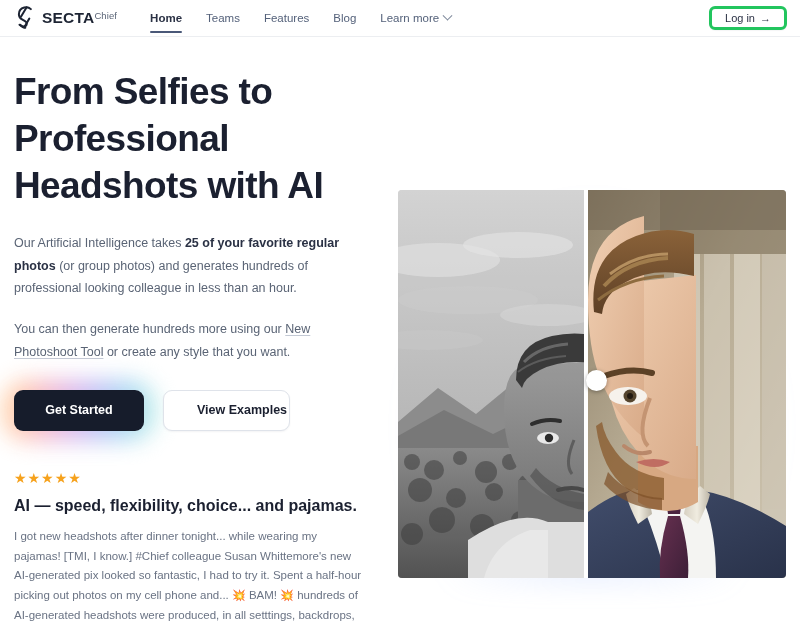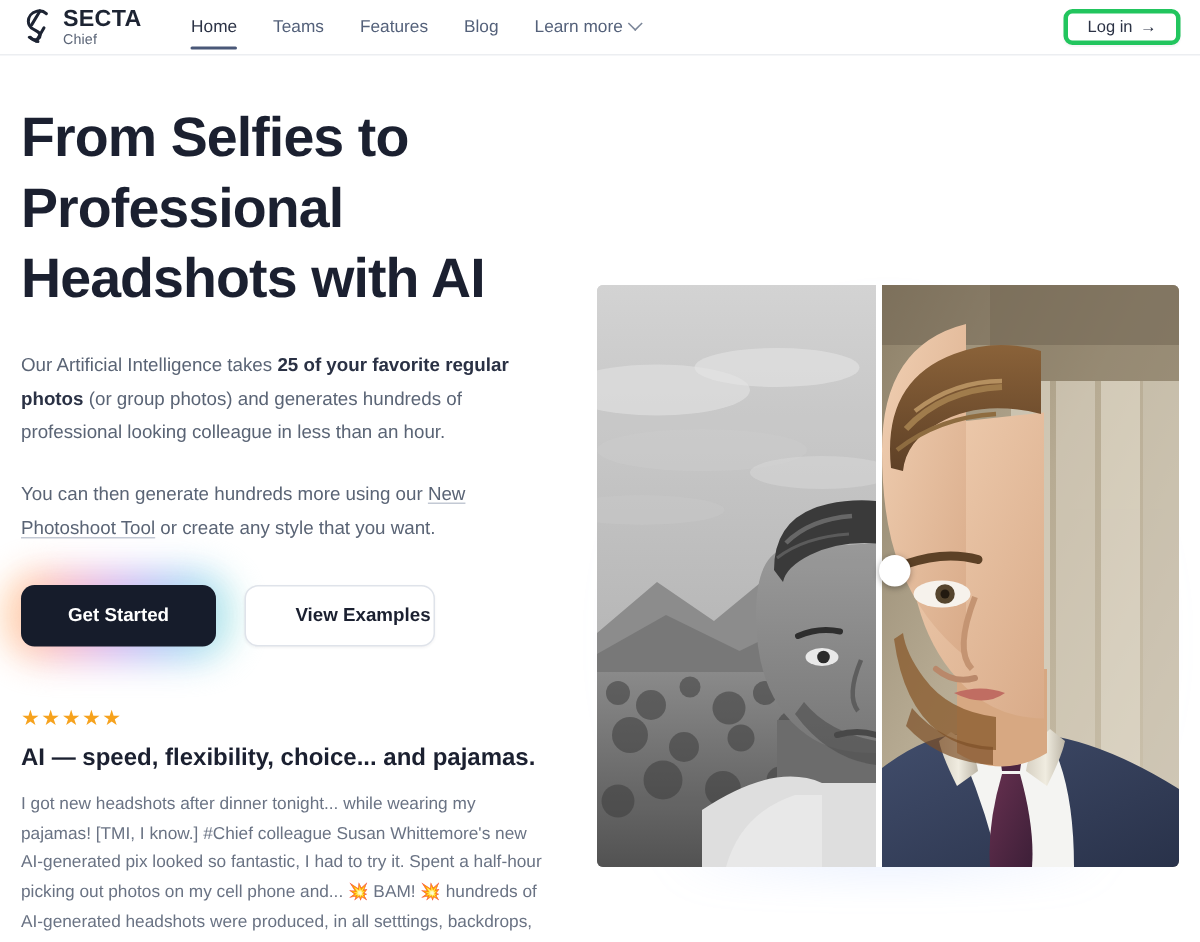--- a/index.html
+++ b/index.html
@@ -25,21 +25,21 @@
   }
 
   .logo {
     display: flex;
     align-items: center;
     gap: 5px;
     margin-left: 14px;
     cursor: pointer;
   }
   .logo-mark { width: 23px; height: 25px; display: block; flex: 0 0 auto; }
-  .logo-text { display: flex; flex-direction: column; line-height: 1; }
+  .logo-text { display: flex; flex-direction: row; line-height: 1; }
   .logo-title {
     font-size: 15.5px;
     font-weight: 700;
     letter-spacing: 0.2px;
     color: #1d2433;
   }
   .logo-sub {
     font-size: 9.5px;
     font-weight: 400;
     color: #5b6577;
@@ -58,21 +58,21 @@
     position: relative;
     height: 37px;
     display: flex;
     align-items: center;
     padding: 0 12px;
     font-size: 11.5px;
     color: #54617a;
     cursor: pointer;
     white-space: nowrap;
   }
-  .nav-item.active { color: #2b3245; }
+  .nav-item.active { color: #2b3245; font-weight: bold; }
   .nav-item.active::after {
     content: "";
     position: absolute;
     left: 12px; right: 12px;
     bottom: 4px;
     height: 2px;
     background: #4a5878;
     border-radius: 1px;
   }
   .nav-item .chev {

